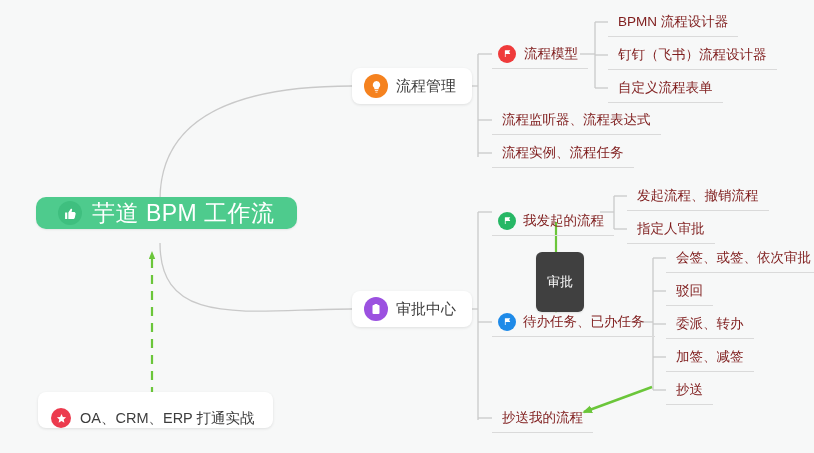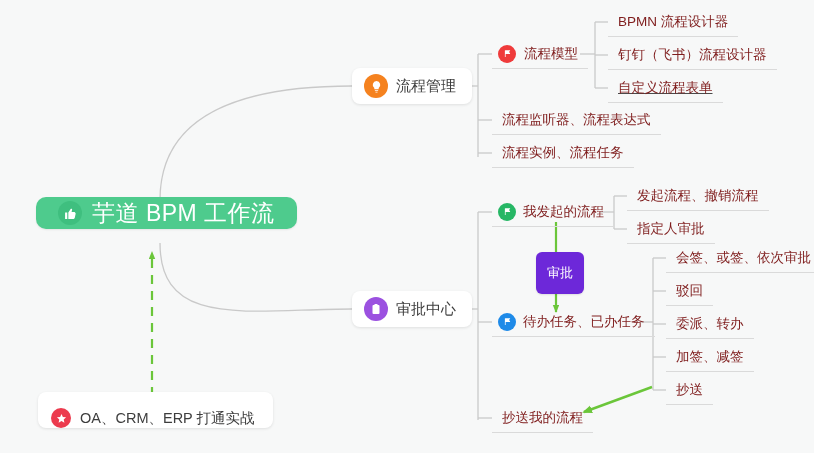--- a/index.html
+++ b/index.html
@@ -76,24 +76,24 @@
   .ico-bulb{background:#f5821f;}
   .ico-clip{background:#9b51e0;}
   .ico-flag-red{background:#ef3b3b;}
   .ico-flag-green{background:#26b765;}
   .ico-flag-blue{background:#1e8ae8;}
   .ico-star{background:#ec3b4e;width:20px;height:20px;font-size:11px;}
 
   
   .tag-approve{
     position:absolute;
-    background:#6d28d9;
+    background:#404040;
     border-radius:6px;
     height:26px;
-    padding:8px 11px;
+    padding:17px 11px;
     display:flex;align-items:center;justify-content:center;
     color:#ffffff;font-size:13px;
     box-shadow:0 1px 2px rgba(0,0,0,.10);
   }
 
   
   .callout{
     background:#ffffff;
     border-radius:8px;
     height:36px;
@@ -192,41 +192,41 @@
     </span>
     <span class="label">流程模型</span>
   </div>
 
   <div class="node leaf plain" style="left:608px;top:7px;">
     <span class="label">BPMN 流程设计器</span>
   </div>
   <div class="node leaf plain" style="left:608px;top:40px;">
     <span class="label">钉钉（飞书）流程设计器</span>
   </div>
-  <div class="node leaf plain" style="left:608px;top:73px;text-decoration:underline;">
+  <div class="node leaf plain" style="left:608px;top:73px;">
     <span class="label">自定义流程表单</span>
   </div>
 
   <div class="node leaf plain" style="left:492px;top:105px;">
     <span class="label">流程监听器、流程表达式</span>
   </div>
   <div class="node leaf plain" style="left:492px;top:138px;">
     <span class="label">流程实例、流程任务</span>
   </div>
 
   <div class="node card" style="left:352px;top:291px;">
     <span class="ico ico-lg ico-clip">
       <svg width="12" height="12" viewBox="0 0 24 24" fill="#ffffff">
         <path d="M9 2h6v2h2a2 2 0 0 1 2 2v14a2 2 0 0 1-2 2H7a2 2 0 0 1-2-2V6a2 2 0 0 1 2-2h2V2zm-1 8h8v1.6H8V10zm0 4h8v1.6H8V14z"></path>
       </svg>
     </span>
     <span class="label">审批中心</span>
   </div>
 
-  <div class="node leaf" style="left:492px;top:197px;text-align:center;">
+  <div class="node leaf" style="left:492px;top:206px;text-align:center;">
     <span class="ico ico-md ico-flag-green">
       <svg width="9" height="9" viewBox="0 0 24 24" fill="#ffffff">
         <path d="M6 3h12a1 1 0 0 1 .8 1.6L16 8l2.8 3.4A1 1 0 0 1 18 13H7v8H5V4a1 1 0 0 1 1-1z"></path>
       </svg>
     </span>
     <span class="label">我发起的流程</span>
   </div>
   <div class="node leaf plain" style="left:627px;top:181px;">
     <span class="label">发起流程、撤销流程</span>
   </div>

